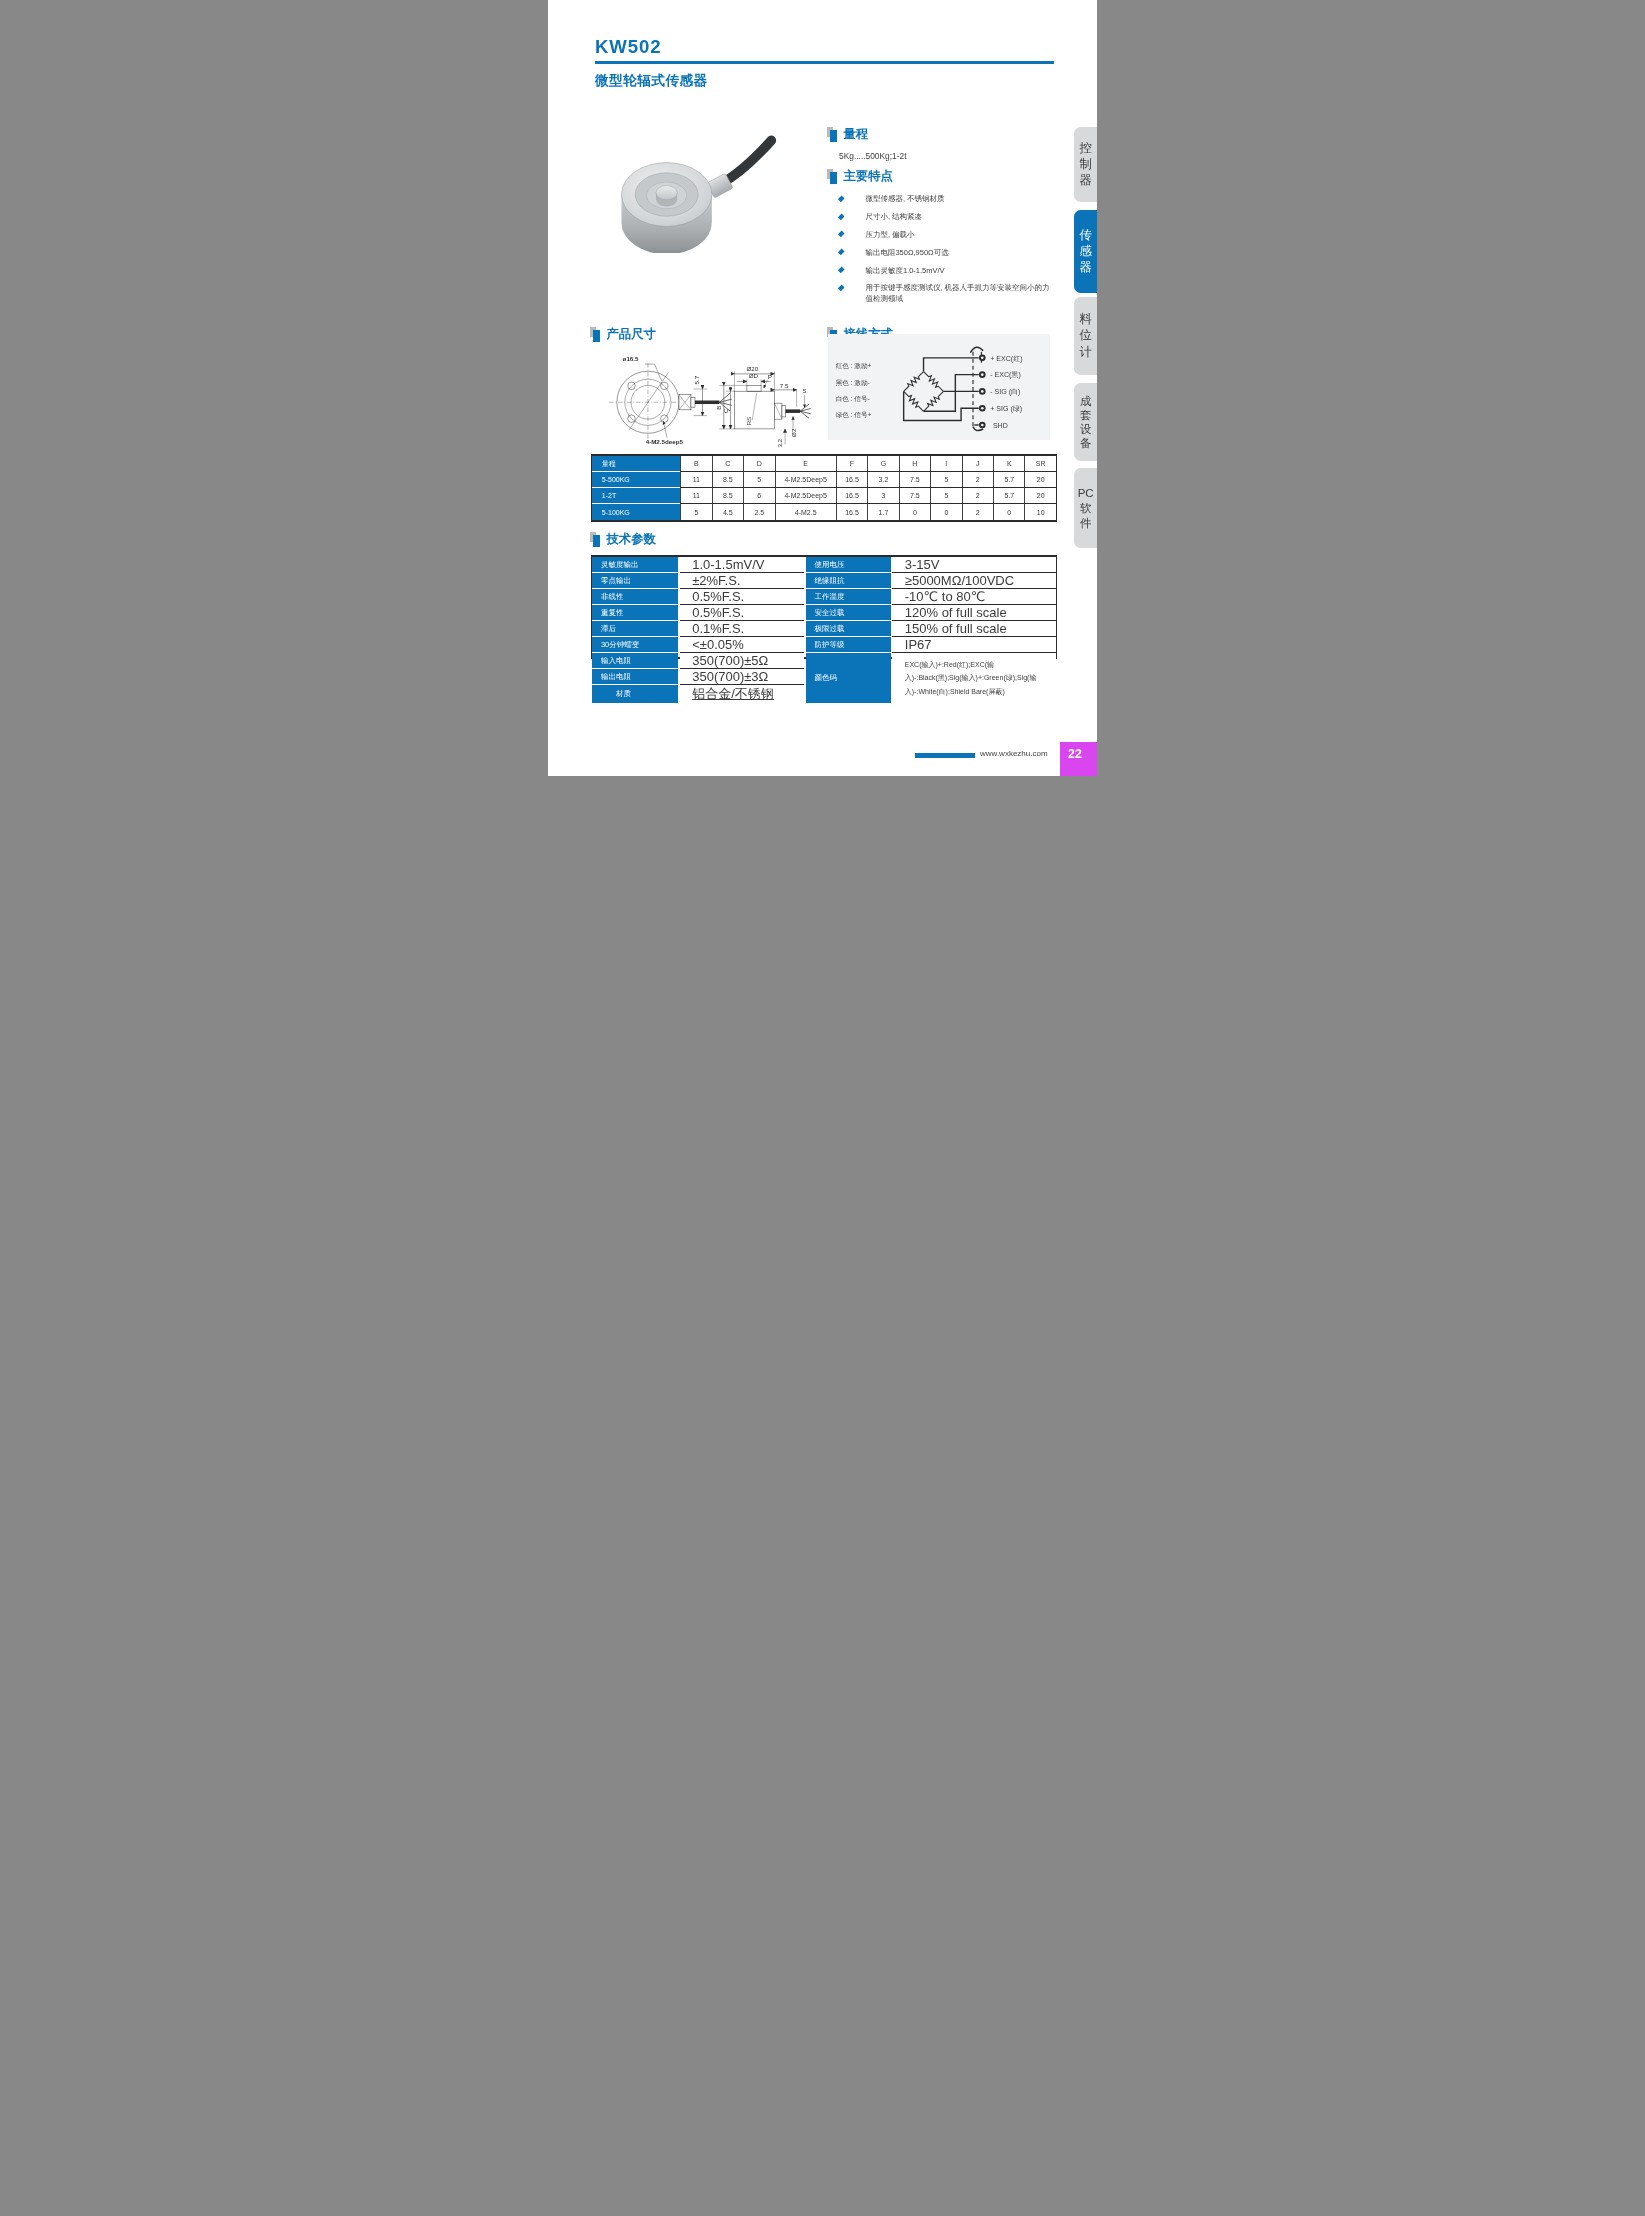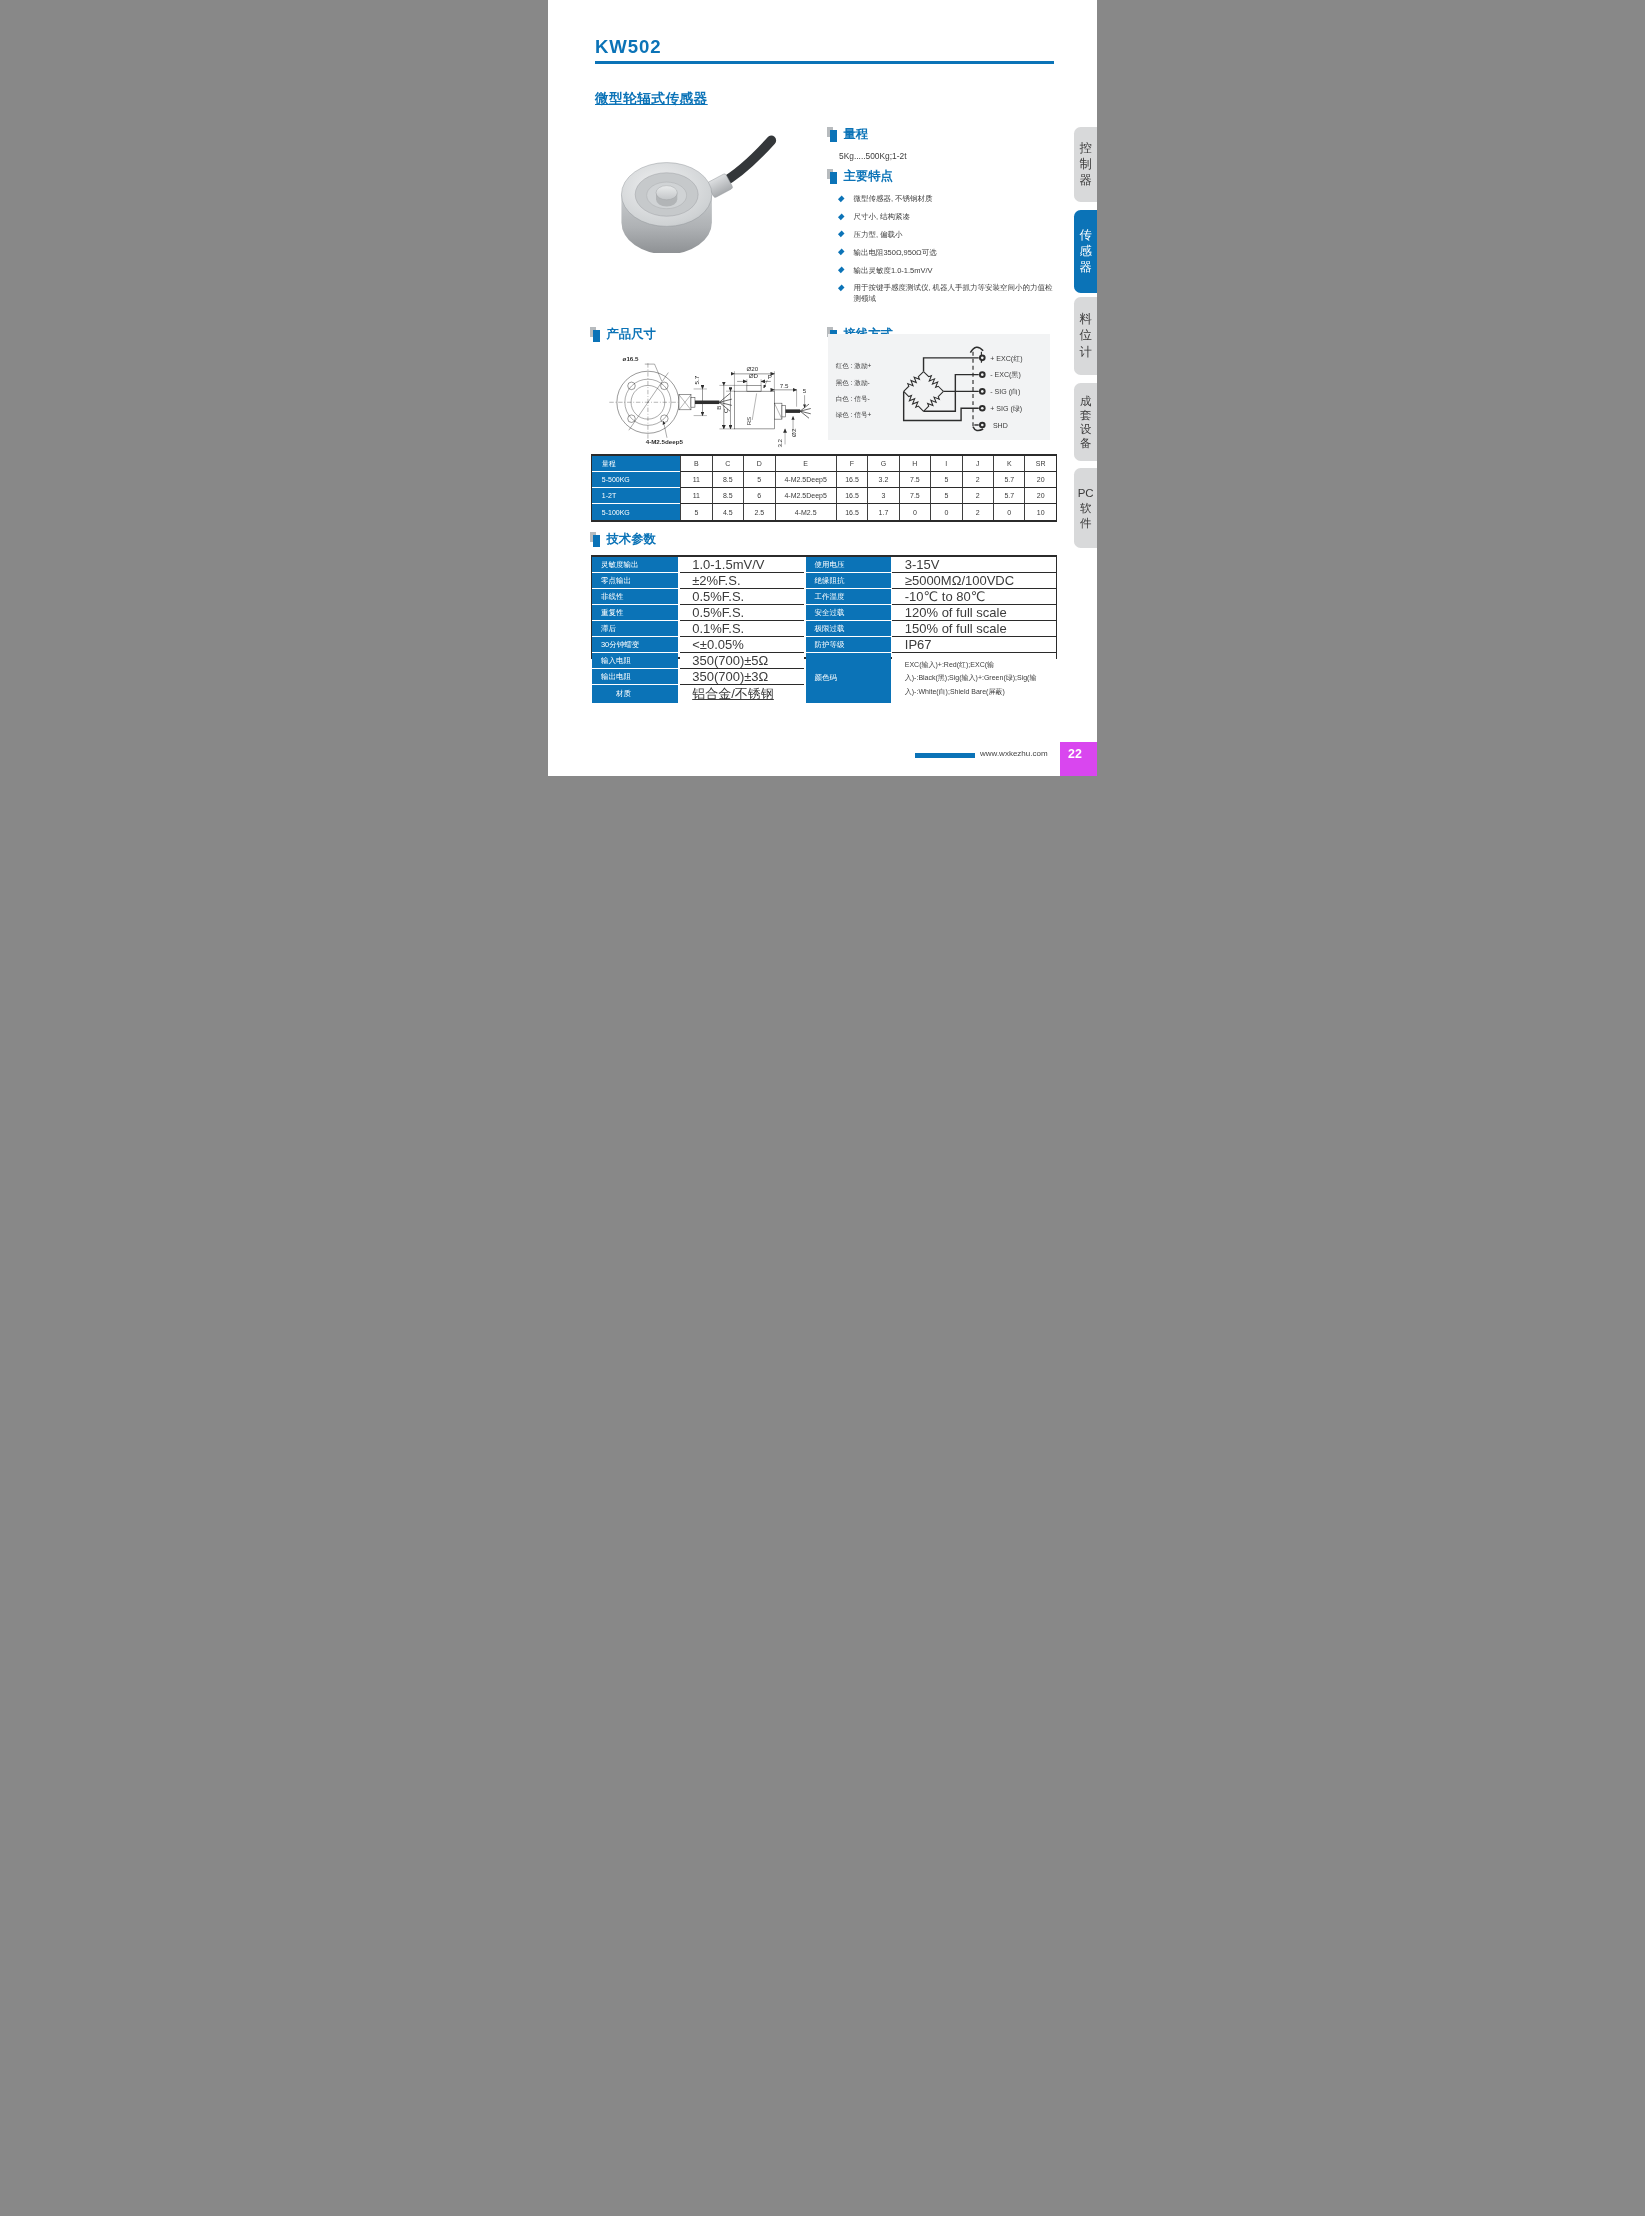--- a/index.html
+++ b/index.html
@@ -3,39 +3,39 @@
 <meta charset="utf-8">
 <style>
   html,body{margin:0;padding:0;background:#888;}
   .page{position:relative;width:549px;height:776px;background:#ffffff;margin:0 auto;
         font-family:"Liberation Sans","DejaVu Sans",sans-serif;overflow:hidden;}
   .abs{position:absolute;}
 
   
   .model-title{left:47px;top:36px;font-size:18.6px;font-weight:700;color:#0b73b7;letter-spacing:0.9px;}
   .title-rule{left:47px;top:61px;width:459px;height:3.1px;background:#0b73b7;}
-  .subtitle{left:47px;top:90px;font-size:13.7px;font-weight:700;color:#0b73b7;letter-spacing:0.4px;text-decoration:underline;}
+  .subtitle{left:47px;top:72px;font-size:13.7px;font-weight:700;color:#0b73b7;letter-spacing:0.4px;}
 
   
   .sec-head{position:absolute;display:flex;align-items:center;gap:5.8px;}
   .sec-head h2{font-size:12.4px;font-weight:700;color:#0b73b7;margin:0;line-height:1;}
   .bullet{position:relative;width:10.6px;height:15px;flex:0 0 auto;}
   .bullet .shadow{position:absolute;left:0;top:0;width:6.2px;height:9.8px;background:#b7bbbe;}
   .bullet .main{position:absolute;left:2.7px;top:3.1px;width:7px;height:12px;background:#0b73b7;}
   .sec-range{left:279px;top:127px;}
   .sec-features{left:279px;top:169px;}
   .sec-dims{left:42px;top:327px;}
   .sec-wiring{left:279px;top:327px;}
   .sec-specs{left:42px;top:532px;}
 
   .range-value{left:291px;top:151px;font-size:8.4px;color:#3d3d3d;}
 
   
   .features-list{left:291px;top:194px;width:214px;}
-  .feature-item{display:flex;gap:10px;margin-bottom:7px;font-size:7.5px;color:#3d3d3d;line-height:1.45;}
+  .feature-item{display:flex;gap:22px;margin-bottom:7px;font-size:7.5px;color:#3d3d3d;line-height:1.45;}
   .diamond{flex:0 0 auto;width:4.4px;height:4.4px;background:#0b73b7;margin-top:2.7px;
            transform:rotate(45deg) scaleY(1.3);}
 
   
   .product-photo{left:61px;top:128px;width:188px;height:125px;}
 
   
   .drawings{left:40px;top:349px;width:233px;height:103px;}
   .wiring-panel{left:280px;top:334px;width:222px;height:106px;background:#f2f3f4;}
 

